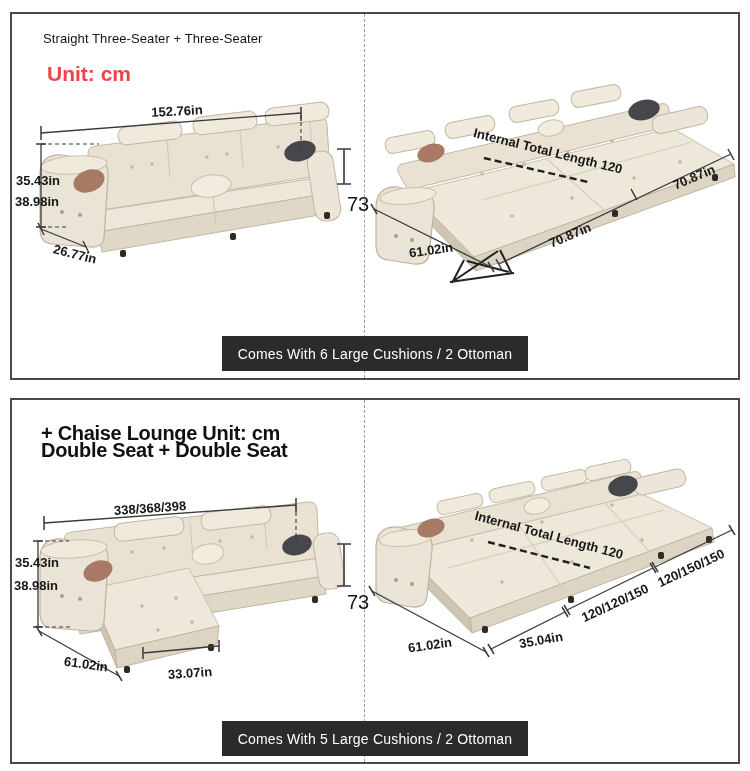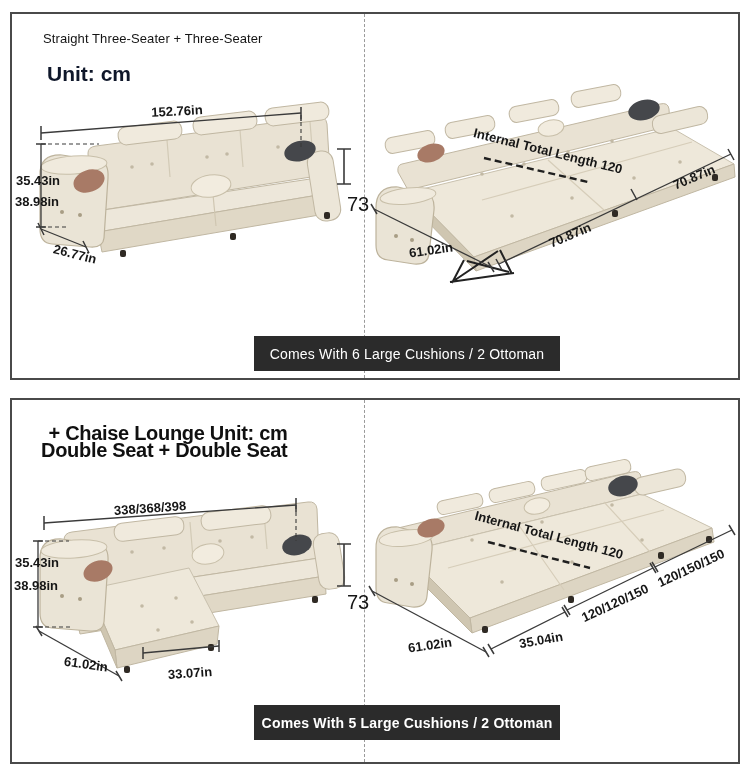--- a/index.html
+++ b/index.html
@@ -1,38 +1,38 @@
 <!DOCTYPE html>
 <html><head>
 <meta charset="utf-8">
 <style>
   html,body{margin:0;padding:0;background:#ffffff;}
   .page{position:relative;width:750px;height:771px;background:#fff;
-        font-family:"Liberation Sans","DejaVu Sans",sans-serif;overflow:hidden;text-align:right;}
+        font-family:"Liberation Sans","DejaVu Sans",sans-serif;overflow:hidden;}
   .panel{position:absolute;left:10px;width:730px;border:2px solid #4a4a4a;
          background:#fff;box-sizing:border-box;}
   .panel-1{top:12px;height:368px;}
   .panel-2{top:398px;height:366px;}
   .divider{position:absolute;left:352px;top:0;bottom:0;width:0;
            border-left:1px dashed #9a9a9a;}
   .scene{position:absolute;left:0;top:0;width:100%;height:100%;}
   .title-sm{position:absolute;left:31px;top:17px;font-size:13px;font-weight:500;
             color:#141414;letter-spacing:0.1px;white-space:nowrap;}
   .unit-title{position:absolute;left:35px;top:48px;font-size:21px;font-weight:700;
-              color:#0f172a;white-space:nowrap;}
+              color:#ef4444;white-space:nowrap;}
   .title-lg{position:absolute;left:29px;top:25px;font-size:20px;font-weight:700;
             color:#101010;line-height:17px;letter-spacing:-0.3px;white-space:nowrap;}
   .dim{position:absolute;font-size:13px;font-weight:700;color:#161616;
        white-space:nowrap;transform-origin:center;}
   .dim-lg{font-size:20px;font-weight:500;margin-top:37px;}
   .banner{position:absolute;left:50%;width:306px;height:35px;background:#2b2b2b;
           color:#fff;display:flex;align-items:center;justify-content:center;
-          font-size:14px;font-weight:500;letter-spacing:0.2px;white-space:nowrap;margin-left:32px;}
+          font-size:14px;font-weight:500;letter-spacing:0.2px;white-space:nowrap;}
   .banner-1{top:322px;transform:translateX(-50%);}
-  .banner-2{top:305px;transform:translateX(-50%);font-weight:bold;}
+  .banner-2{top:321px;transform:translateX(-50%);}
 </style>
 </head>
 <body>
 
 <div class="page">
 
   <div class="panel panel-1">
     <div class="divider"></div>
 
     <svg class="scene" viewBox="0 0 726 364">

